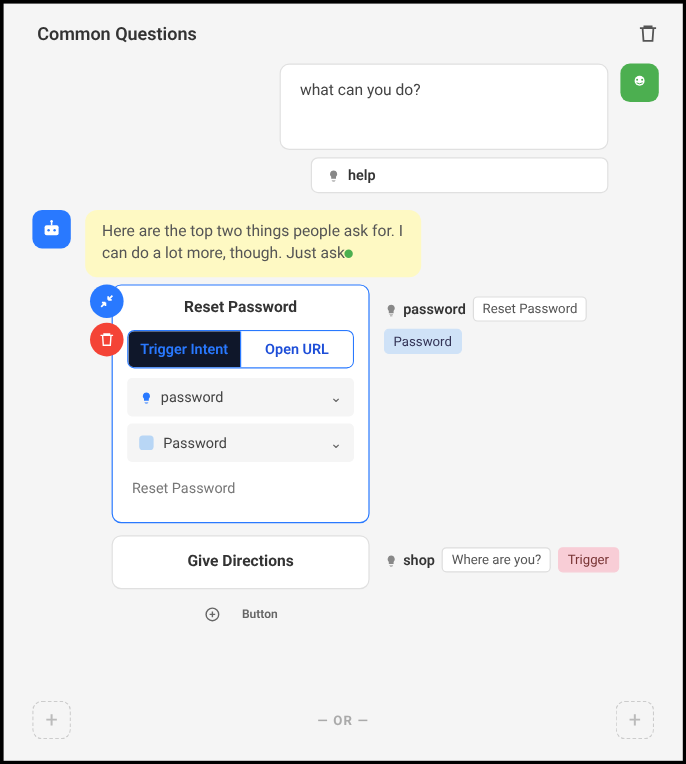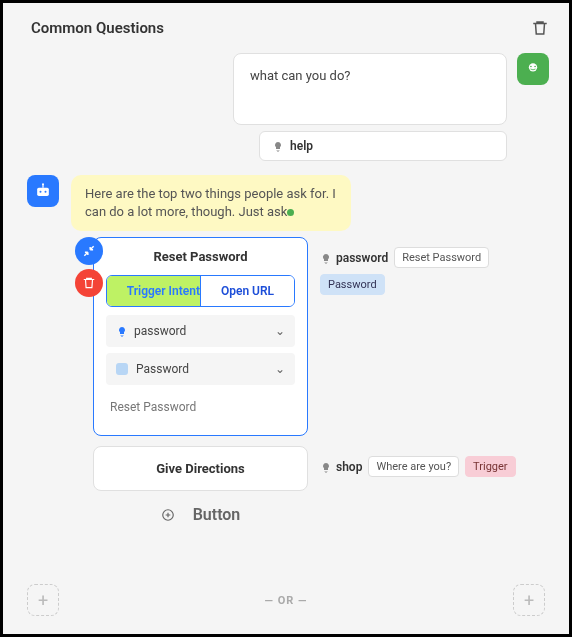--- a/index.html
+++ b/index.html
@@ -159,22 +159,21 @@
   .tab {
     flex: 1;
     text-align: center;
     padding: 8px 0;
     font-size: 12px;
     font-weight: 600;
     cursor: pointer;
   }
   .tab.active {
     color: #2979ff;
-    background: #bef264;
-    text-align: right;
+    background: #0f172a;
   }
   .tab.inactive {
     color: #1d4ed8;
     background: #fff;
     border-left: 1.5px solid #2979ff;
   }
   .field {
     margin: 0 12px 6px;
     background: #f5f5f5;
     border-radius: 4px;
@@ -249,21 +248,21 @@
     color: #fff;
     cursor: pointer;
   }
   .float-btn.blue { background: #2979ff; }
   .float-btn.red  { background: #f44336; }
   .add-button-row {
     display: flex;
     justify-content: center;
     align-items: center;
     gap: 18px;
-    font-size: 16px;
+    font-size: 10px;
     font-weight: 600;
     color: #666;
     padding: 4px 0 10px;
     width: 215px;
     cursor: pointer;
   }
   .or-row {
     position: absolute;
     bottom: 18px;
     left: 0;

